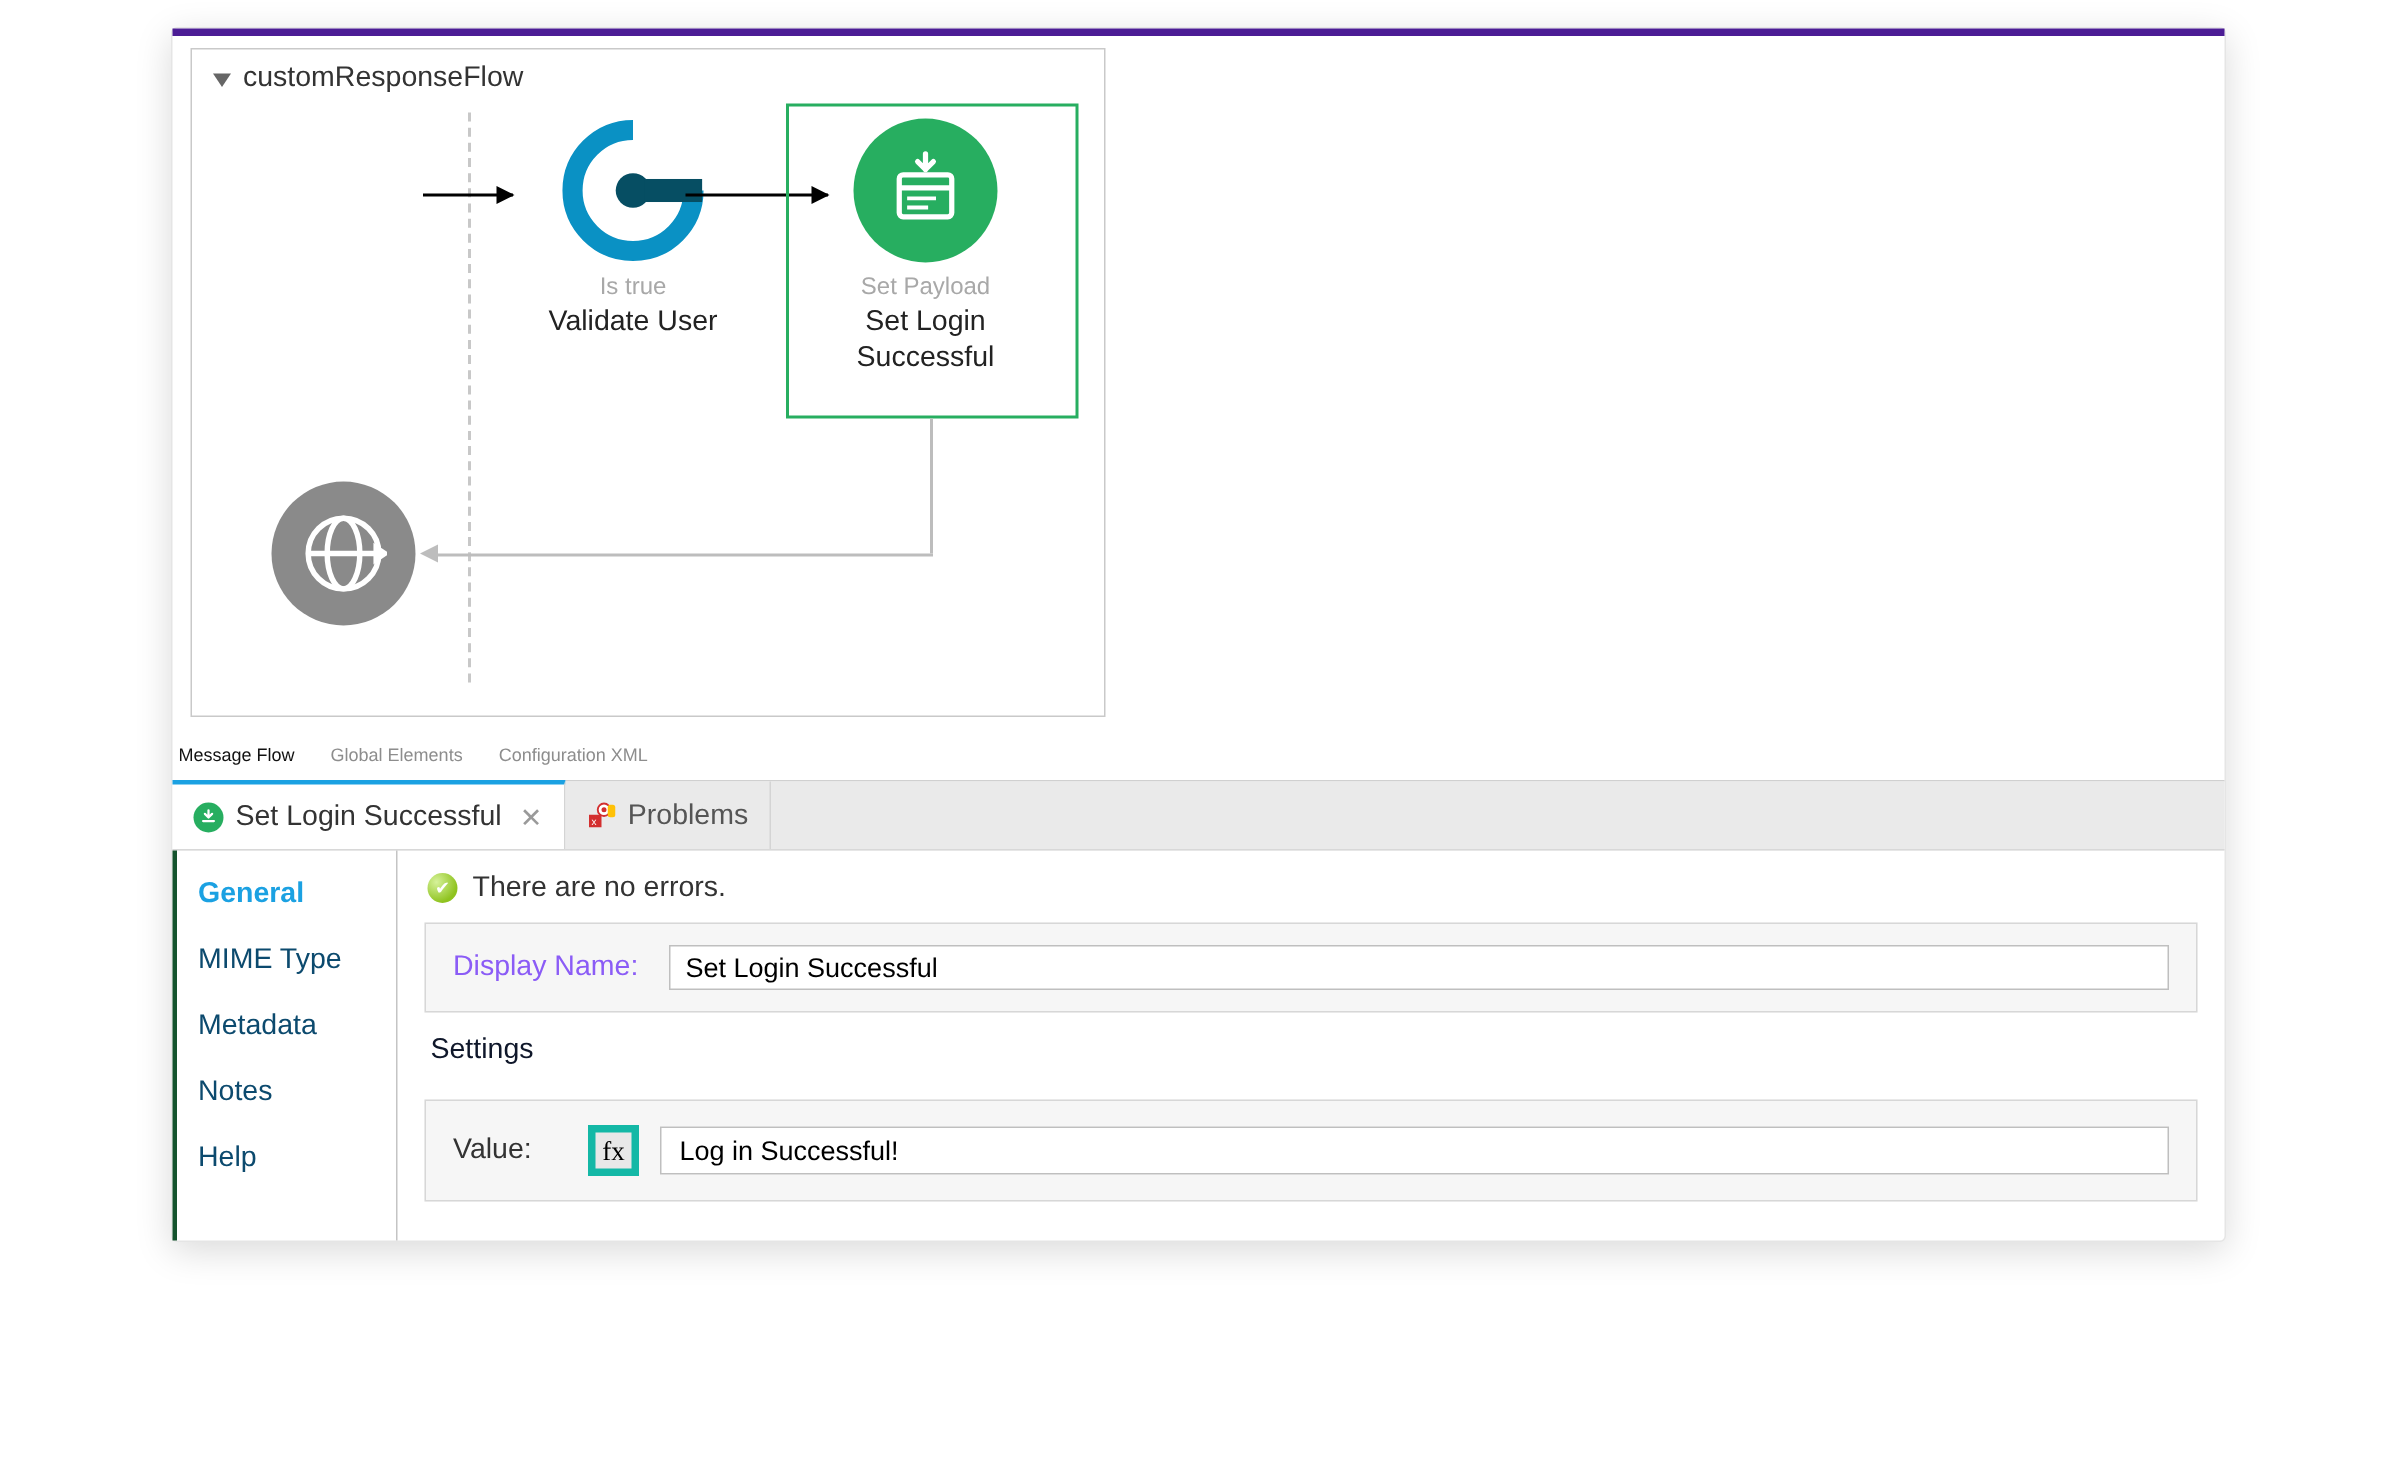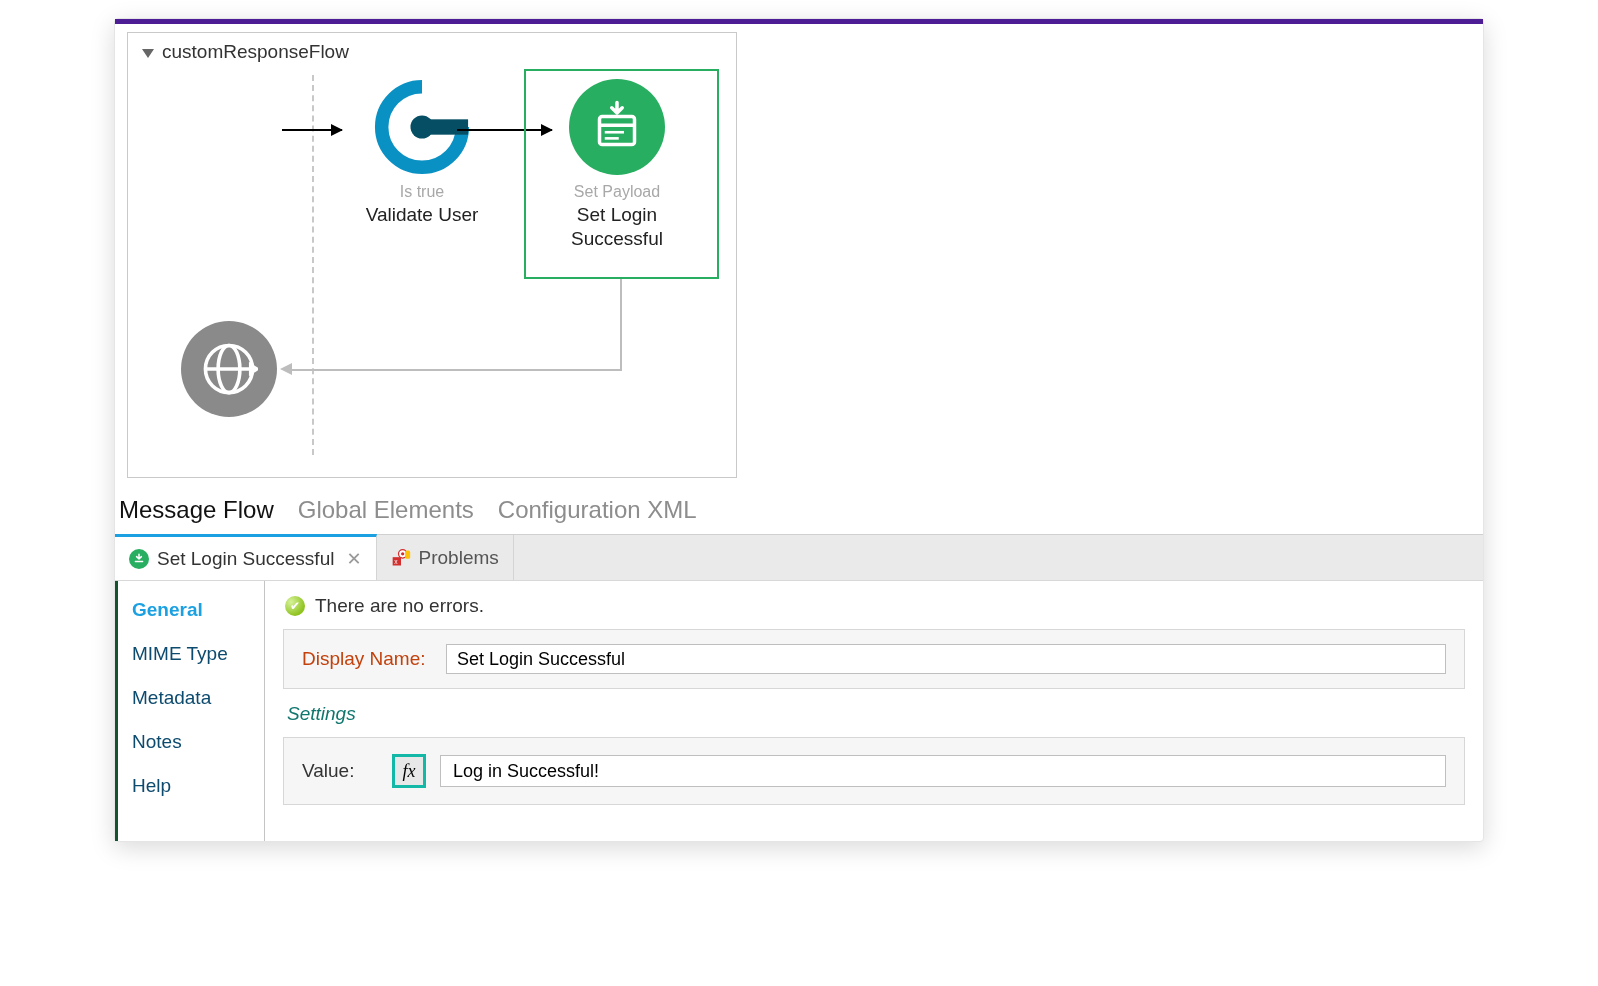--- a/index.html
+++ b/index.html
@@ -60,21 +60,21 @@
   .a1 { left: 140px; top: 60px; width: 60px; }
   .a2 { left: 315px; top: 60px; width: 95px; }
 
   
   .ret-line { position:absolute; background:#bdbdbd; }
   .rl-v { left: 478px; top: 210px; width: 2px; height: 90px; }
   .rl-h { left: 150px; top: 300px; width: 330px; height: 2px; }
   .ret-arrow { position:absolute; left: 138px; top: 294px; border-right:12px solid #bdbdbd; border-top:6px solid transparent; border-bottom:6px solid transparent; width:0;height:0; }
 
   
-  .canvas-tabs { display:flex; gap: 24px; font-size: 24px; color:#8d8d8d; padding: 6px 4px 10px 4px; }
+  .canvas-tabs { display:flex; gap: 24px; font-size: 12px; color:#8d8d8d; padding: 6px 4px 10px 4px; }
   .canvas-tabs .tab { cursor:pointer; }
   .canvas-tabs .tab.active { color:#111; }
 
   
   .props-wrap { border-top: 1px solid #d0d0d0; }
   .tabbar {
     display:flex; align-items:stretch; background:#eaeaea; border-bottom:1px solid #d8d8d8;
     height: 46px; font-size: 19px; color:#555;
   }
   .tabbar .ptab {
@@ -87,30 +87,30 @@
   .props-body { display:flex; min-height: 260px; }
   .side-tabs { width: 150px; border-right: 1.5px solid #c4c4c4; border-left: 3px solid #14532d; padding: 18px 14px; font-size: 19px; display:flex; flex-direction:column; gap: 22px; }
   .side-tabs .stab { color:#0c4a6e; cursor:pointer; }
   .side-tabs .stab.active { color:#1ba1e2; font-weight:600; }
 
   .props-main { flex:1; padding: 12px 18px 24px 18px; }
   .msg-row { display:flex; align-items:center; gap:10px; font-size:19px; color:#333; margin: 2px 0 12px 2px; }
   .ok-badge { width:20px;height:20px;border-radius:50%; background: radial-gradient(circle at 30% 30%, #d6f29a, #8fc31f 70%); display:flex;align-items:center;justify-content:center; color:#fff; font-size:12px; }
 
   .fieldset { border:1px solid #d7d7d7; background:#f6f6f6; padding: 14px 18px; display:flex; align-items:center; gap: 14px; margin-bottom: 14px; }
-  .fieldset label { font-size:19px; color:#c2410c; min-width: 130px; }
+  .fieldset label { font-size:19px; color:#8b5cf6; min-width: 130px; }
   .fieldset input[type=text] {
     flex:1; height: 30px; padding: 2px 10px; font-size:18px; border:1px solid #bfbfbf; background:#fff;
   }
-  .section-title { font-size:19px; color:#0f766e; margin: 4px 0 12px 4px; font-style: italic; }
+  .section-title { font-size:19px; color:#0f172a; margin: 4px 0 22px 4px; }
   .settings-box {
     border:1px solid #d7d7d7; background:#f6f6f6; padding: 16px 18px; display:flex; align-items:center; gap: 14px;
   }
   .settings-box label { font-size:19px; color:#333; min-width: 76px; }
-  .fx-btn { width:34px; height:34px; border:3px solid #14b8a6; background:#e8e8e8; font-style:italic; font-family: Georgia, serif; font-size:18px; display:flex;align-items:center;justify-content:center; cursor:pointer; }
+  .fx-btn { width:34px; height:34px; border:5px solid #14b8a6; background:#e8e8e8; font-family: Georgia, serif; font-size:18px; display:flex;align-items:center;justify-content:center; cursor:pointer; }
   .settings-box input[type=text] { flex:1; height:32px; padding:2px 12px; font-size:18px; border:1px solid #bfbfbf; background:#fff; }
 
   
   .globe-svg { width:58px; height:58px; }
   .resp-badge { position:absolute; bottom:-2px; right:30px; width:26px; height:26px; border-radius:50%; background:#fff; border:2px solid #5c5ce5; display:flex;align-items:center;justify-content:center; }
 </style>
 </head>
 <body>
 
 <div class="window">

